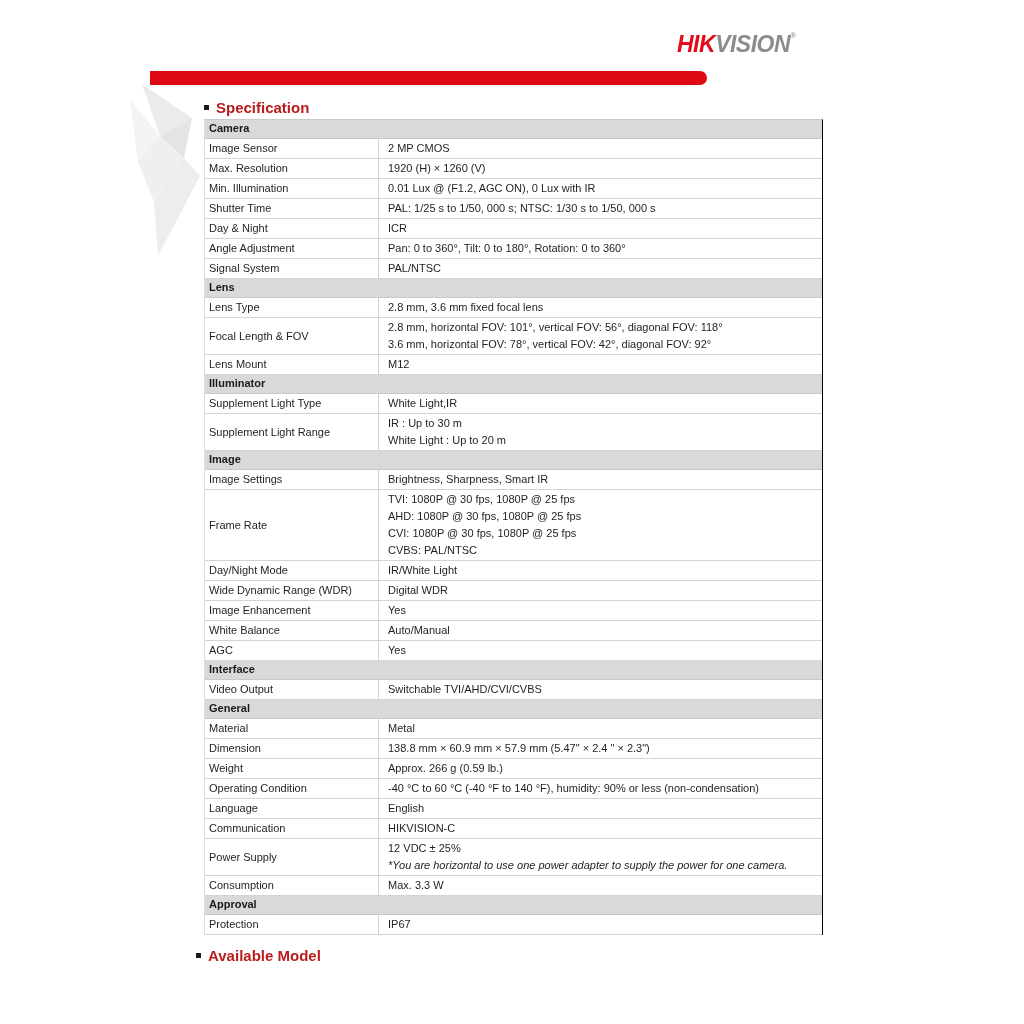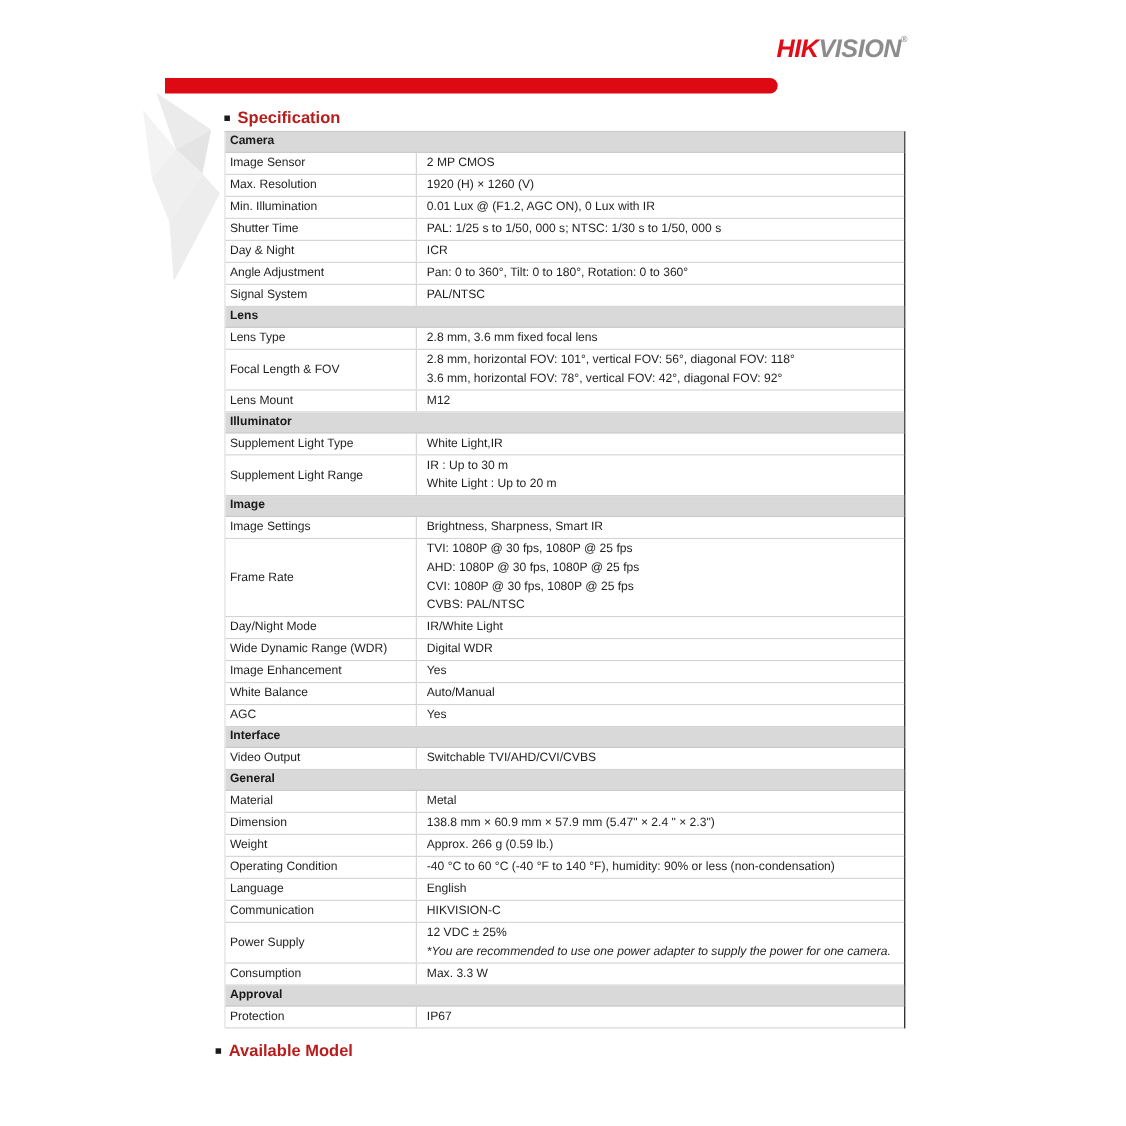--- a/index.html
+++ b/index.html
@@ -3,21 +3,21 @@
 <meta charset="utf-8">
 <style>
   html,body{margin:0;padding:0;}
   body{
     width:1024px;height:1024px;position:relative;background:#ffffff;
     font-family:"Liberation Sans",sans-serif;overflow:hidden;color:#1f1f1f;
   }
   
   .watermark{position:absolute;left:130px;top:84px;width:96px;height:175px;z-index:0;}
   
-  .logo{position:absolute;left:706px;top:31px;z-index:2;font-style:italic;font-weight:bold;
+  .logo{position:absolute;left:677px;top:31px;z-index:2;font-style:italic;font-weight:bold;
         font-size:23px;letter-spacing:-0.5px;white-space:nowrap;text-align:center;}
   .logo .hik{color:#e30b17;}
   .logo .vision{color:#8c8c8c;}
   .logo .reg{color:#9a9a9a;font-size:8px;font-style:normal;vertical-align:14px;letter-spacing:0;}
   
   .redbar{position:absolute;left:150px;top:71px;width:557px;height:14px;
           background:#dd0a13;border-radius:0 7px 7px 0;z-index:1;}
   
   .heading{position:absolute;z-index:2;font-weight:bold;font-size:15px;color:#b91c1c;
            display:flex;align-items:center;white-space:nowrap;}
@@ -226,21 +226,21 @@
     <div class="row">
       <div class="cell label">Communication</div>
       <div class="cell value">
         <div class="line">HIKVISION-C</div>
       </div>
     </div>
     <div class="row">
       <div class="cell label">Power Supply</div>
       <div class="cell value">
         <div class="line">12 VDC ± 25%</div>
-        <div class="line note">*You are recommended to use one power adapter to supply the power for one camera.</div>
+        <div class="line note">*You are horizontal to use one power adapter to supply the power for one camera.</div>
       </div>
     </div>
     <div class="row">
       <div class="cell label">Consumption</div>
       <div class="cell value">
         <div class="line">Max. 3.3 W</div>
       </div>
     </div>
     <div class="sec-header">Approval</div>
     <div class="row">

